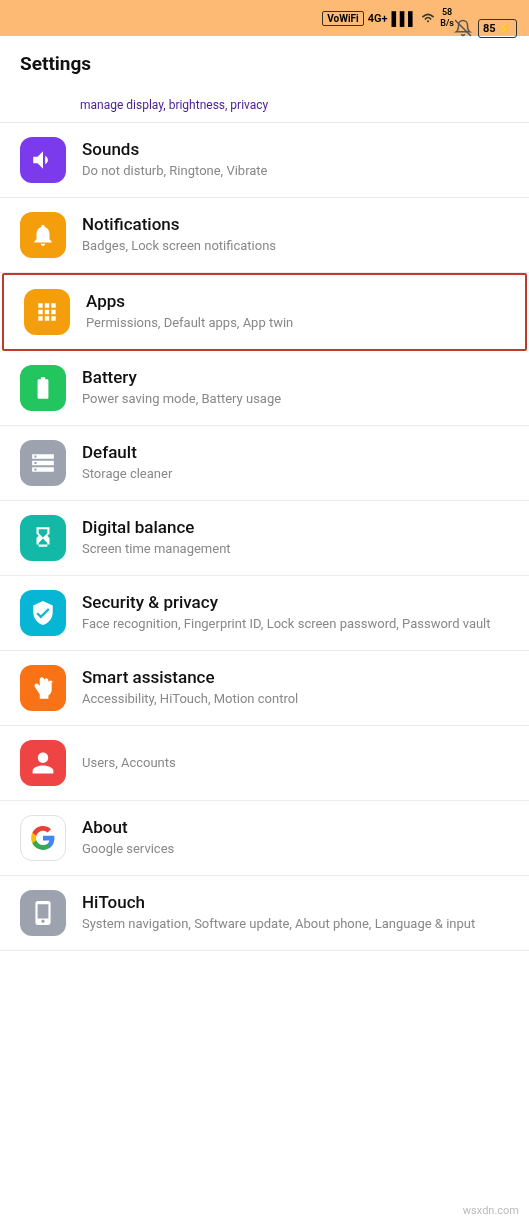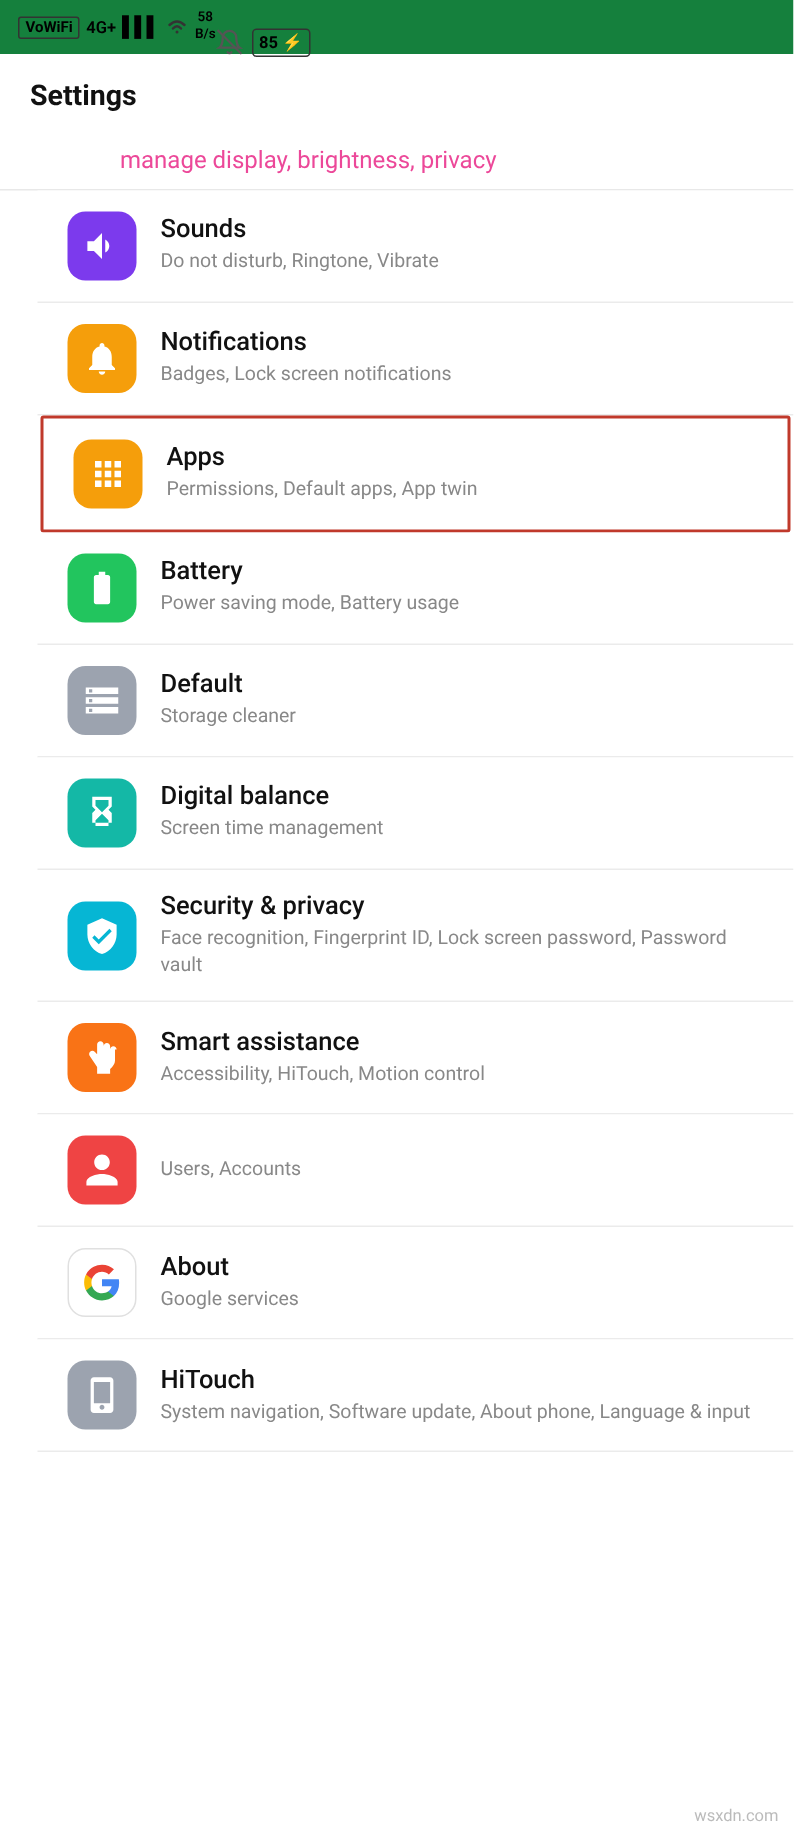--- a/index.html
+++ b/index.html
@@ -7,24 +7,24 @@
       width: 529px;
       min-height: 1227px;
       background: #fff;
       font-family: 'Roboto', Arial, sans-serif;
       overflow-x: hidden;
     }
 
     
     .status-bar {
       display: flex;
-      justify-content: flex-start;
+      justify-content: flex-end;
       align-items: center;
       padding: 6px 12px;
-      background: #15803d;
+      background: #fdba74;
       height: 36px;
     }
     .status-left {
       display: flex;
       align-items: center;
       gap: 4px;
       font-size: 11px;
       font-weight: 600;
     }
     .status-right {
@@ -67,21 +67,20 @@
     .top-partial {
       padding: 10px 20px 10px 80px;
       border-bottom: 1px solid #e8e8e8;
       font-size: 13px;
       color: #888;
     }
 
     
     .settings-list {
       list-style: none;
-      margin-left: 25px;
     }
 
     .settings-item {
       display: flex;
       align-items: center;
       padding: 14px 20px;
       border-bottom: 1px solid #ebebeb;
       cursor: pointer;
       background: #fff;
       position: relative;
@@ -173,21 +172,21 @@
     <div class="battery-box">
       <span>85</span>
       <span style="font-size:11px;">⚡</span>
     </div>
   </div>
 </div>
 
 <div class="page-title">Settings</div>
 
 <div class="top-partial">
-  <span style="color:#ec4899; font-size:16px;text-align:right;">manage display, brightness, privacy</span>
+  <span style="color:#4c1d95; font-size:12px;text-align:right;">manage display, brightness, privacy</span>
 </div>
 
 <ul class="settings-list">
 <li class="settings-item">
       <div class="icon-wrap bg-purple">
         <svg viewBox="0 0 24 24" fill="white" xmlns="http://www.w3.org/2000/svg">
           <path d="M3 9v6h4l5 5V4L7 9H3zm13.5 3c0-1.77-1.02-3.29-2.5-4.03v8.05c1.48-.73 2.5-2.25 2.5-4.02z"></path>
         </svg>
       </div>
       <div class="item-text">

